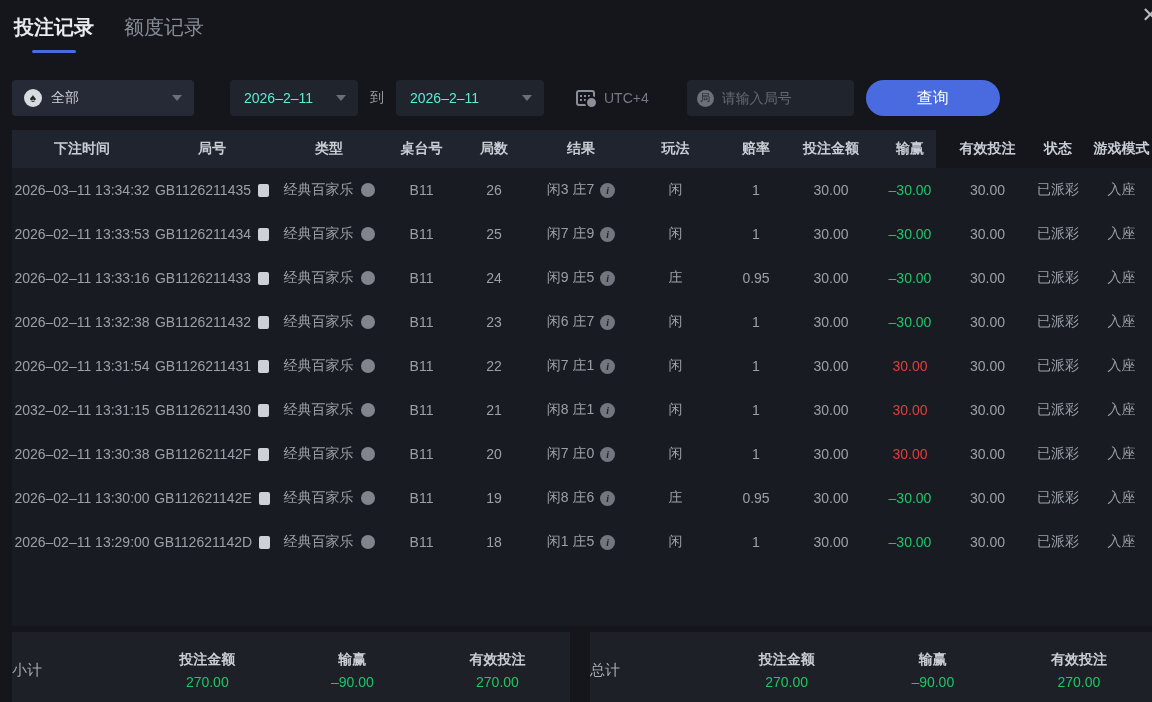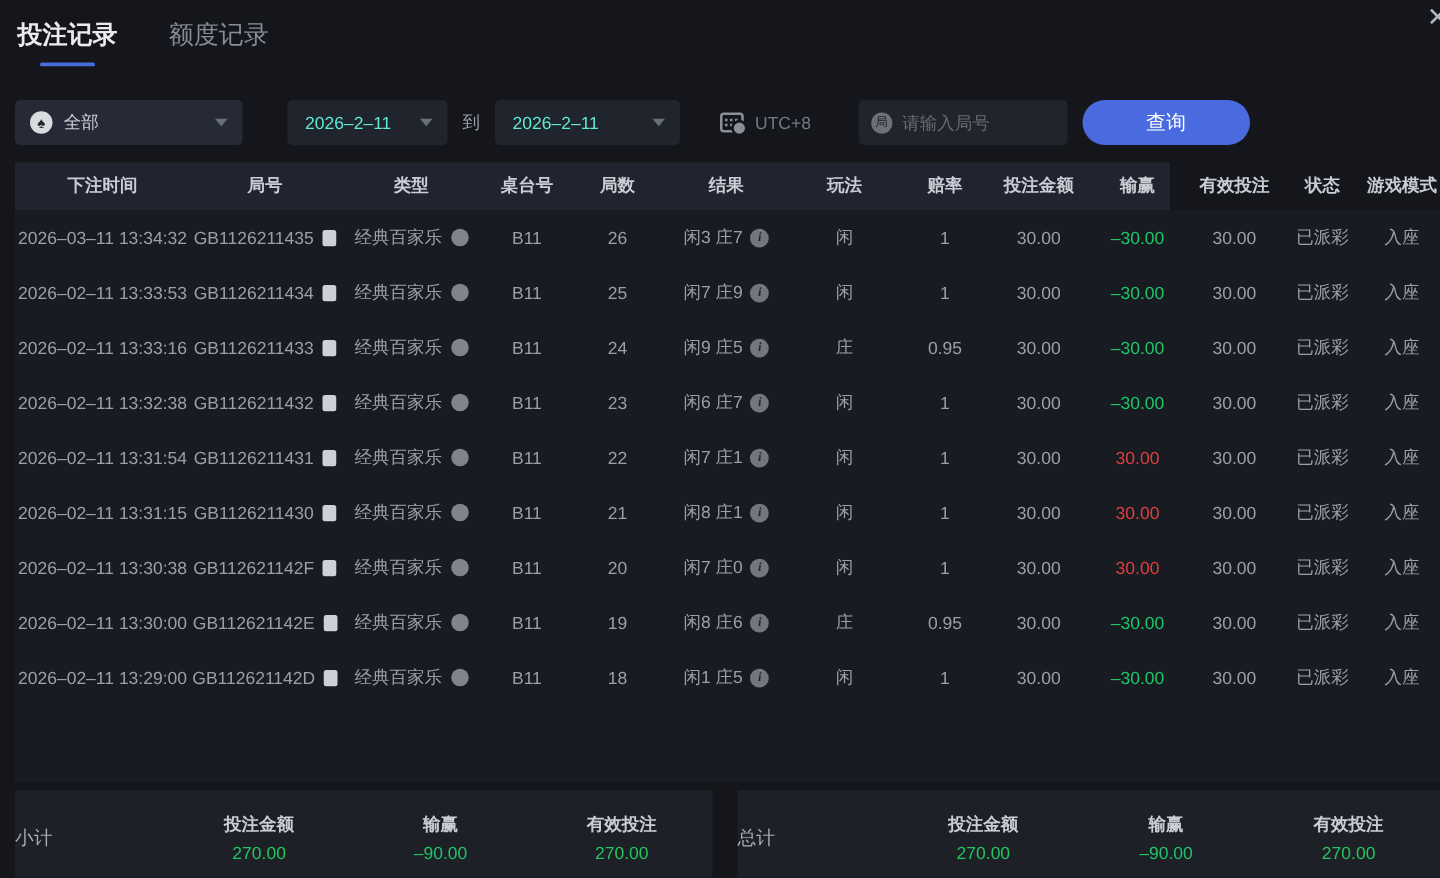--- a/index.html
+++ b/index.html
@@ -5,21 +5,21 @@
   :root{
     --bg:#15161b; --ctl:#252a36; --ctl2:#20242d; --thead:#20242e; --tbody:#191b22;
     --sum:#1d2027; --accent:#4a6be0; --green:#1fc468; --red:#e03e3e;
     --text-bright:#e9ebef; --text:#9aa0a9; --text-head:#c9cdd5; --text-dim:#6b707a;
   }
   *{box-sizing:border-box;margin:0;padding:0}
   html,body{width:1152px;height:702px;overflow:hidden}
   body{position:relative;background:var(--bg);font-family:"Liberation Sans","DejaVu Sans",sans-serif;font-size:14px;color:var(--text)}
 
   
-  .tabs{position:absolute;left:14px;top:14px;display:flex;gap:41px;align-items:flex-start}
+  .tabs{position:absolute;left:14px;top:14px;display:flex;gap:30px;align-items:flex-start}
   .tab{position:relative;padding-bottom:12px;font-size:20px;color:#878d96;cursor:pointer}
   .tab.active{color:var(--text-bright);font-weight:bold}
   .tab.active::after{content:"";position:absolute;left:50%;transform:translateX(-50%);bottom:0;width:44px;height:3px;border-radius:2px;background:var(--accent)}
   .close-btn{position:absolute;top:4px;right:-7px;font-size:21px;color:#b6bac1;line-height:1;cursor:pointer}
 
   
   .filters{position:absolute;left:12px;top:80px;height:36px;display:flex;align-items:center;white-space:nowrap}
   .f-select{height:36px;background:var(--ctl);border-radius:4px;display:flex;align-items:center;padding:0 12px;cursor:pointer}
   .f-select .lbl{color:#cdd0d7;margin-left:9px}
   .f-select .spacer{flex:1}
@@ -93,21 +93,21 @@
     <span class="chev"></span>
   </div>
   <span class="to-label">到</span>
   <div class="f-select f-date f-date2">
     <span class="lbl">2026–2–11</span>
     <span class="spacer"></span>
     <span class="chev"></span>
   </div>
   <div class="tz">
     <span class="cal-ic"></span>
-    <span>UTC+8</span>
+    <span>UTC+4</span>
   </div>
   <div class="f-search">
     <span class="search-ic">局</span>
     <input type="text" placeholder="请输入局号" style="">
   </div>
   <button class="query-btn">查询</button>
 </div>
 
 <div class="thead">
     <div class="th">下注时间</div>
@@ -340,21 +340,21 @@
       </div>
       <div class="td">
         <span>已派彩</span>
       </div>
       <div class="td">
         <span>入座</span>
       </div>
     </div>
     <div class="tr">
       <div class="td">
-        <span>2026–02–11 13:31:15</span>
+        <span>2032–02–11 13:31:15</span>
       </div>
       <div class="td">
         <span>GB1126211430</span>
         <span class="copy-icon"></span>
       </div>
       <div class="td">
         <span>经典百家乐</span>
         <span class="type-icon"></span>
       </div>
       <div class="td">

